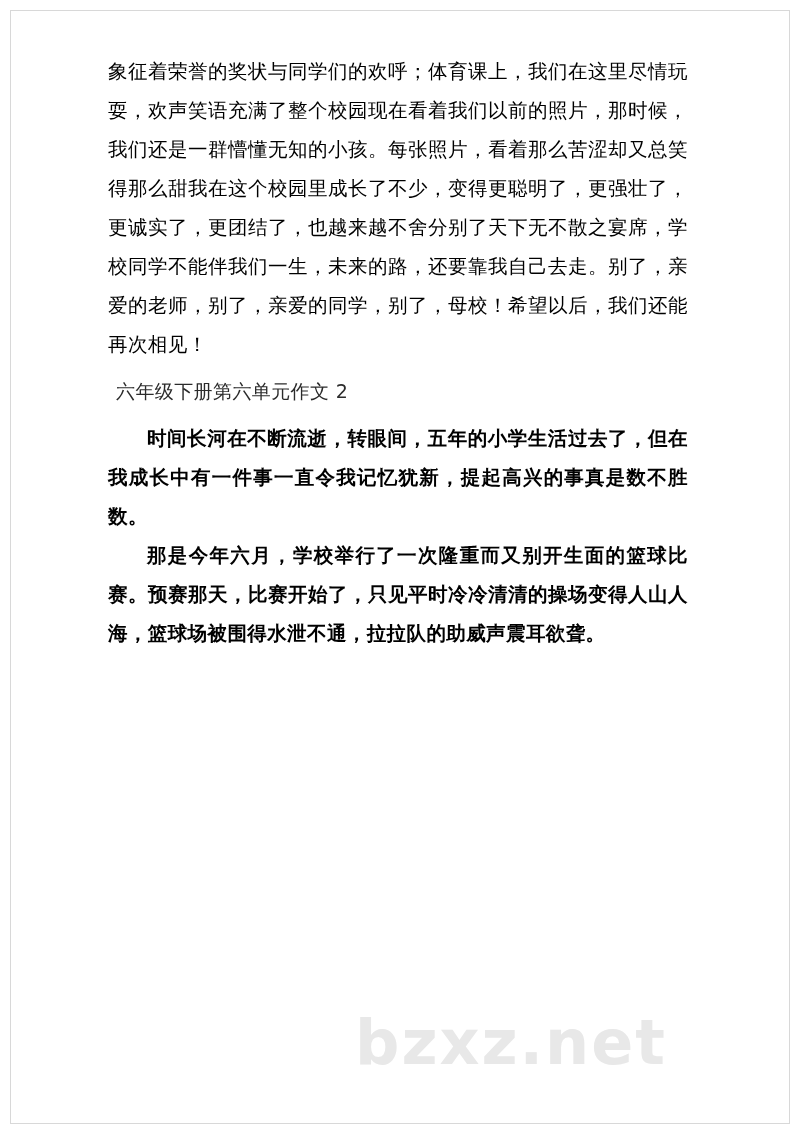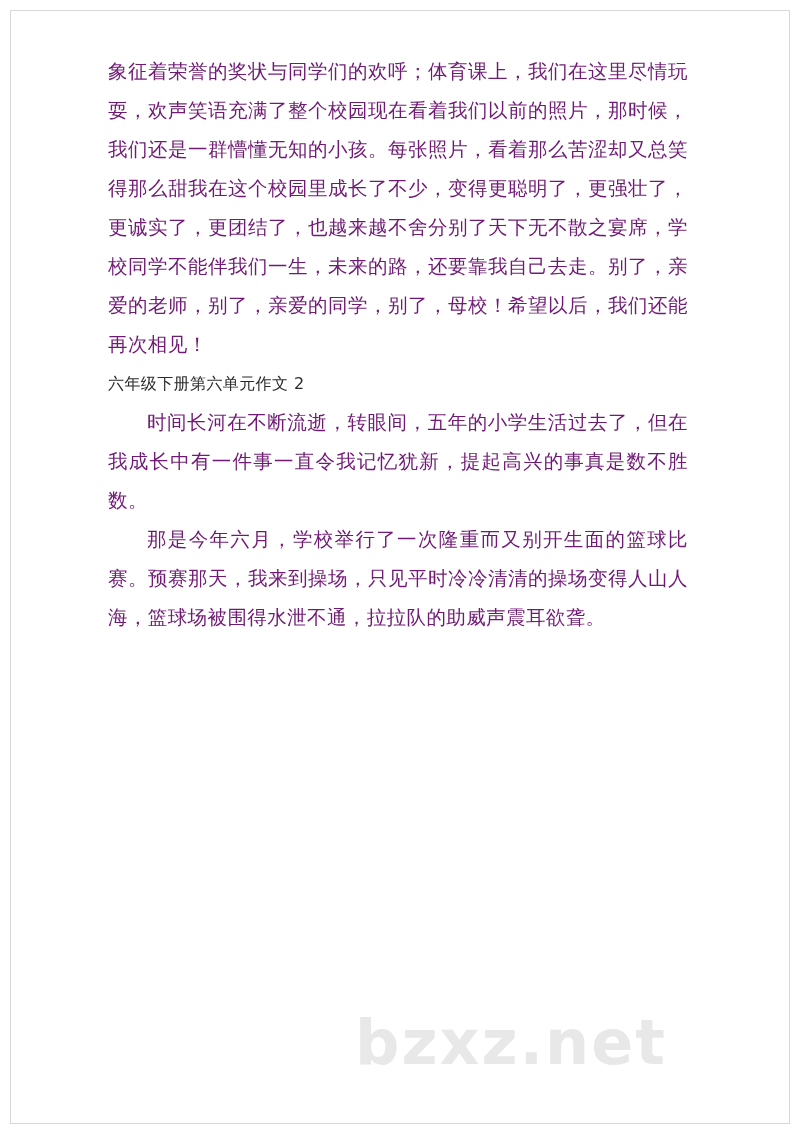--- a/index.html
+++ b/index.html
@@ -29,34 +29,35 @@
   }
   .content {
     position: absolute;
     left: 108px;
     top: 52px;
     width: 580px;
   }
   .para {
     font-size: 19.5px;
     line-height: 39px;
-    color: #701a75;
+    color: #000000;
     margin: 0;
     text-align: justify;
     text-justify: inter-ideograph;
     letter-spacing: 0.4px;
   }
   .para.indent {
     text-indent: 2em;
+    font-weight: bold;
   }
   .heading {
-    font-size: 16px;
+    font-size: 19px;
     line-height: 39px;
     color: #2b2b2b;
-    margin: 0;
+    margin: 8px;
     letter-spacing: 0.4px;
   }
   .watermark {
     position: absolute;
     left: 355px;
     top: 1006px;
     font-size: 62px;
     font-weight: bold;
     color: #e8e8e8;
     letter-spacing: 2px;
@@ -67,17 +68,17 @@
 </head>
 <body>
 
 <div class="page">
   <div class="page-border"></div>
 
   <div class="content">
     <p class="para">象征着荣誉的奖状与同学们的欢呼；体育课上，我们在这里尽情玩耍，欢声笑语充满了整个校园现在看着我们以前的照片，那时候，我们还是一群懵懂无知的小孩。每张照片，看着那么苦涩却又总笑得那么甜我在这个校园里成长了不少，变得更聪明了，更强壮了，更诚实了，更团结了，也越来越不舍分别了天下无不散之宴席，学校同学不能伴我们一生，未来的路，还要靠我自己去走。别了，亲爱的老师，别了，亲爱的同学，别了，母校！希望以后，我们还能再次相见！</p>
     <p class="heading">六年级下册第六单元作文 2</p>
     <p class="para indent">时间长河在不断流逝，转眼间，五年的小学生活过去了，但在我成长中有一件事一直令我记忆犹新，提起高兴的事真是数不胜数。</p>
-    <p class="para indent">那是今年六月，学校举行了一次隆重而又别开生面的篮球比赛。预赛那天，我来到操场，只见平时冷冷清清的操场变得人山人海，篮球场被围得水泄不通，拉拉队的助威声震耳欲聋。</p>
+    <p class="para indent">那是今年六月，学校举行了一次隆重而又别开生面的篮球比赛。预赛那天，比赛开始了，只见平时冷冷清清的操场变得人山人海，篮球场被围得水泄不通，拉拉队的助威声震耳欲聋。</p>
   </div>
 
   <div class="watermark">bzxz.net</div>
 </div>
 
 </body></html>

